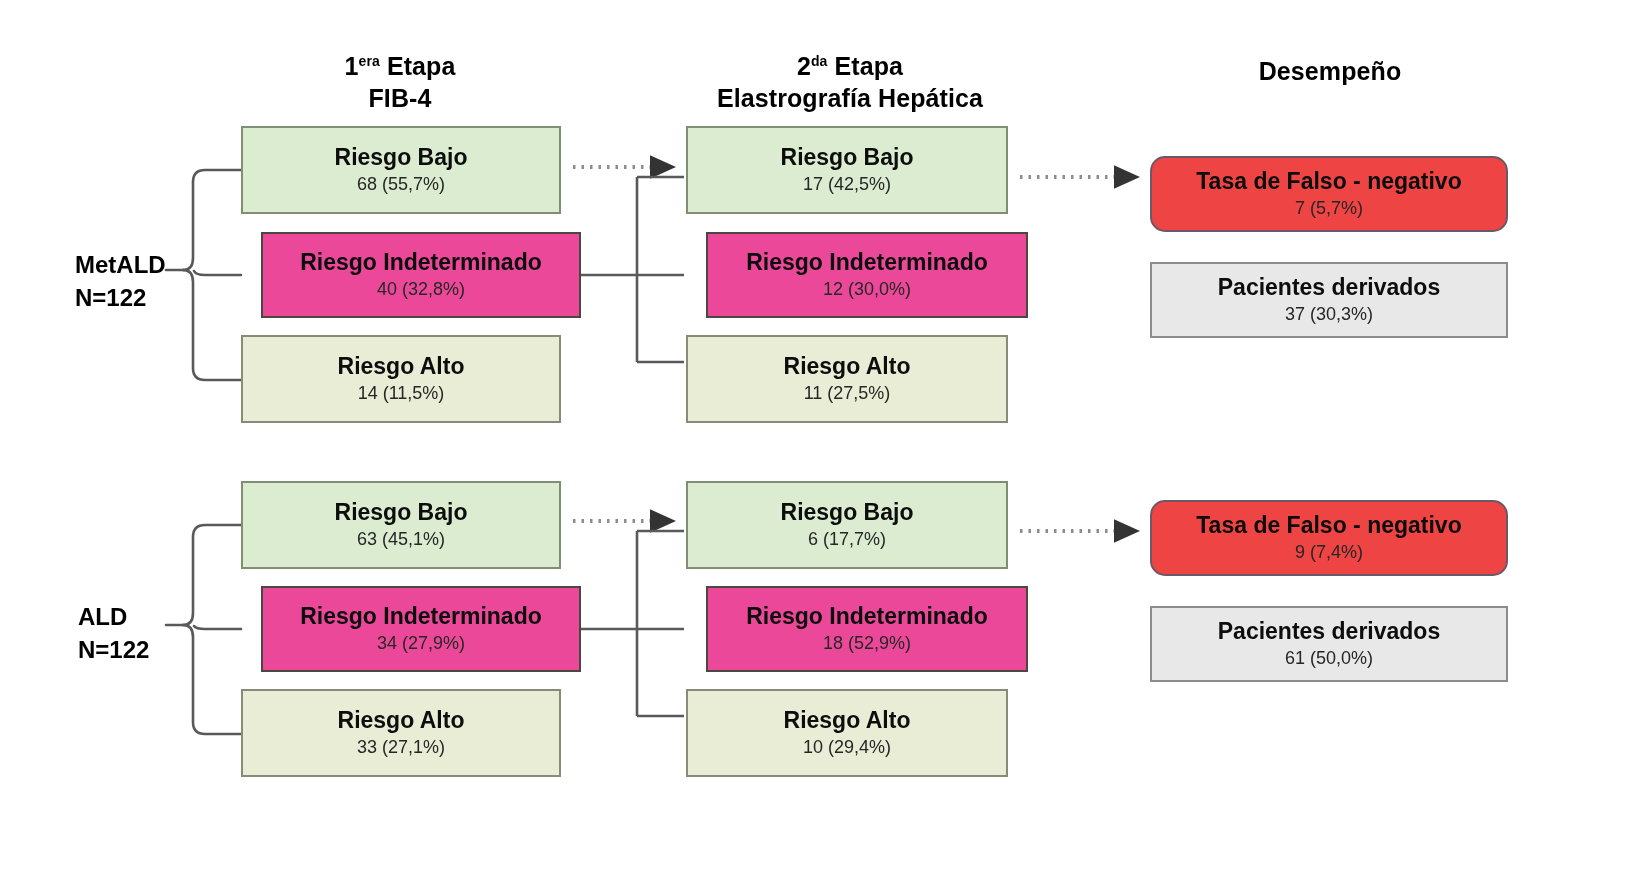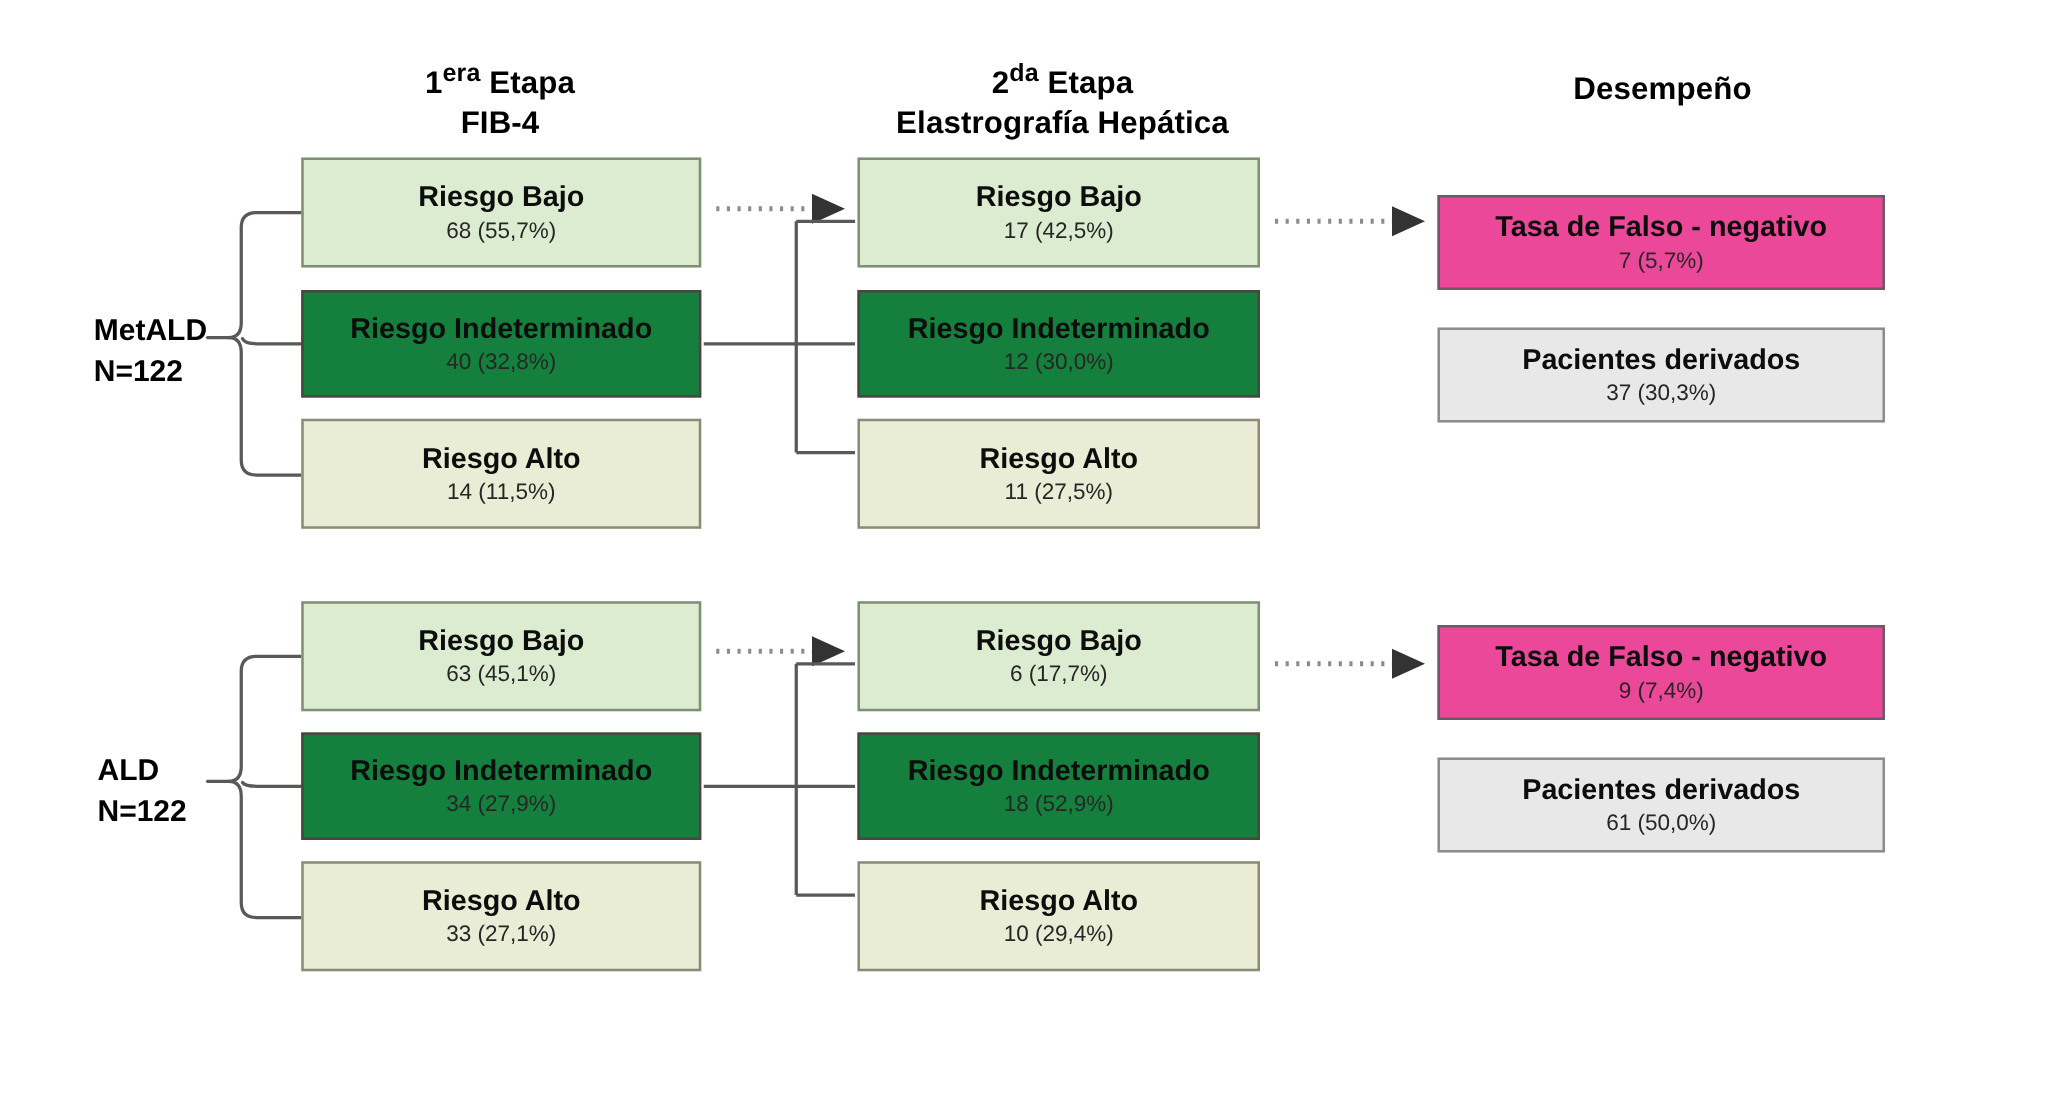--- a/index.html
+++ b/index.html
@@ -21,21 +21,21 @@
   .col-header {
     position: absolute;
     text-align: center;
     font-weight: bold;
     font-size: 25px;
     line-height: 1.28;
     letter-spacing: .1px;
     color: #000;
     white-space: nowrap;
   }
-  .col-header .sup { font-size: 20px; vertical-align: super; line-height: 0; }
+  .col-header .sup { font-size: 14px; vertical-align: super; line-height: 0; }
   #hdr-stage1 { left: 180px; top: 50px; width: 440px; }
   #hdr-stage2 { left: 640px; top: 50px; width: 420px; }
   #hdr-perf   { left: 1130px; top: 55px; width: 400px; }
 
   
   .group-label {
     position: absolute;
     font-weight: bold;
     font-size: 24px;
     line-height: 1.38;
@@ -65,23 +65,23 @@
   }
   .box .value {
     font-size: 18px;
     line-height: 1.22;
     color: #262626;
     margin-top: 3px;
     white-space: nowrap;
   }
 
   .c-green  { background: #dbecd0; border-color: #7e8f74; }
-  .c-peach  { background: #15803d; border-color: #4d4540; }
+  .c-peach  { background: #ec4899; border-color: #4d4540; margin-left: 20px; }
   .c-olive  { background: #eaedd5; border-color: #8a8a78; }
-  .c-pink   { background: #ec4899; border-color: #6a5a68; }
+  .c-pink   { background: #ef4444; border-color: #6a5a68; border-radius: 15px; }
   .c-grey   { background: #e8e8e8; border-color: #8c8c8c; }
 
   
   .col1 { left: 241px; width: 320px; }
   .col2 { left: 686px; width: 322px; }
   .col3 { left: 1150px; width: 358px; }
 
   
   #m-s1-low  { top: 126px;  height: 88px; }
   #m-s1-ind  { top: 232px;  height: 86px; }

